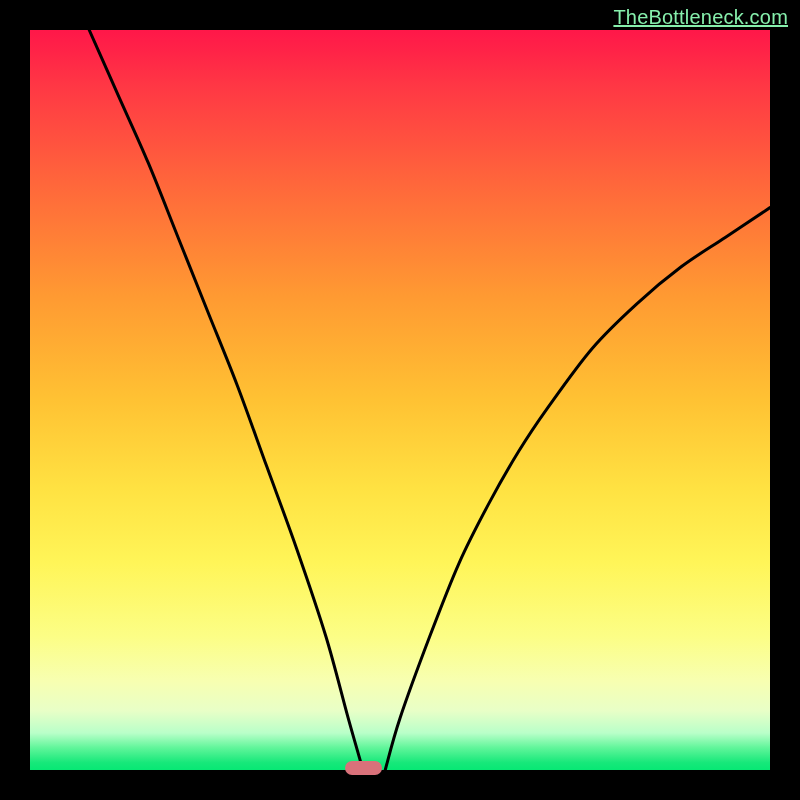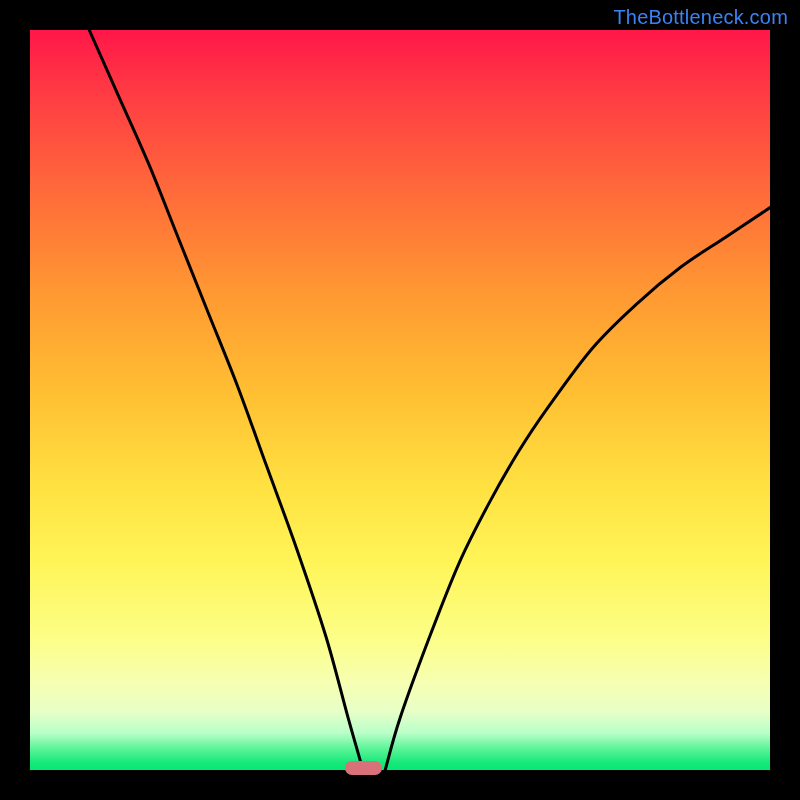--- a/index.html
+++ b/index.html
@@ -39,24 +39,25 @@
       #b9ffc9 95%,
       #60f59a 97%,
       #17e87a 99%,
       #07e874 100%
     );
   }
   .watermark {
     position: absolute;
     top: 6px;
     right: 12px;
-    color: #3b82f6;
+    color: #86efac;
     font-size: 20px;
     letter-spacing: 0.2px;
     font-weight: 500;
+    text-decoration: underline;
   }
   svg.curve {
     position: absolute;
     left: 0;
     top: 0;
     width: 740px;
     height: 740px;
   }
   .marker {
     position: absolute;

